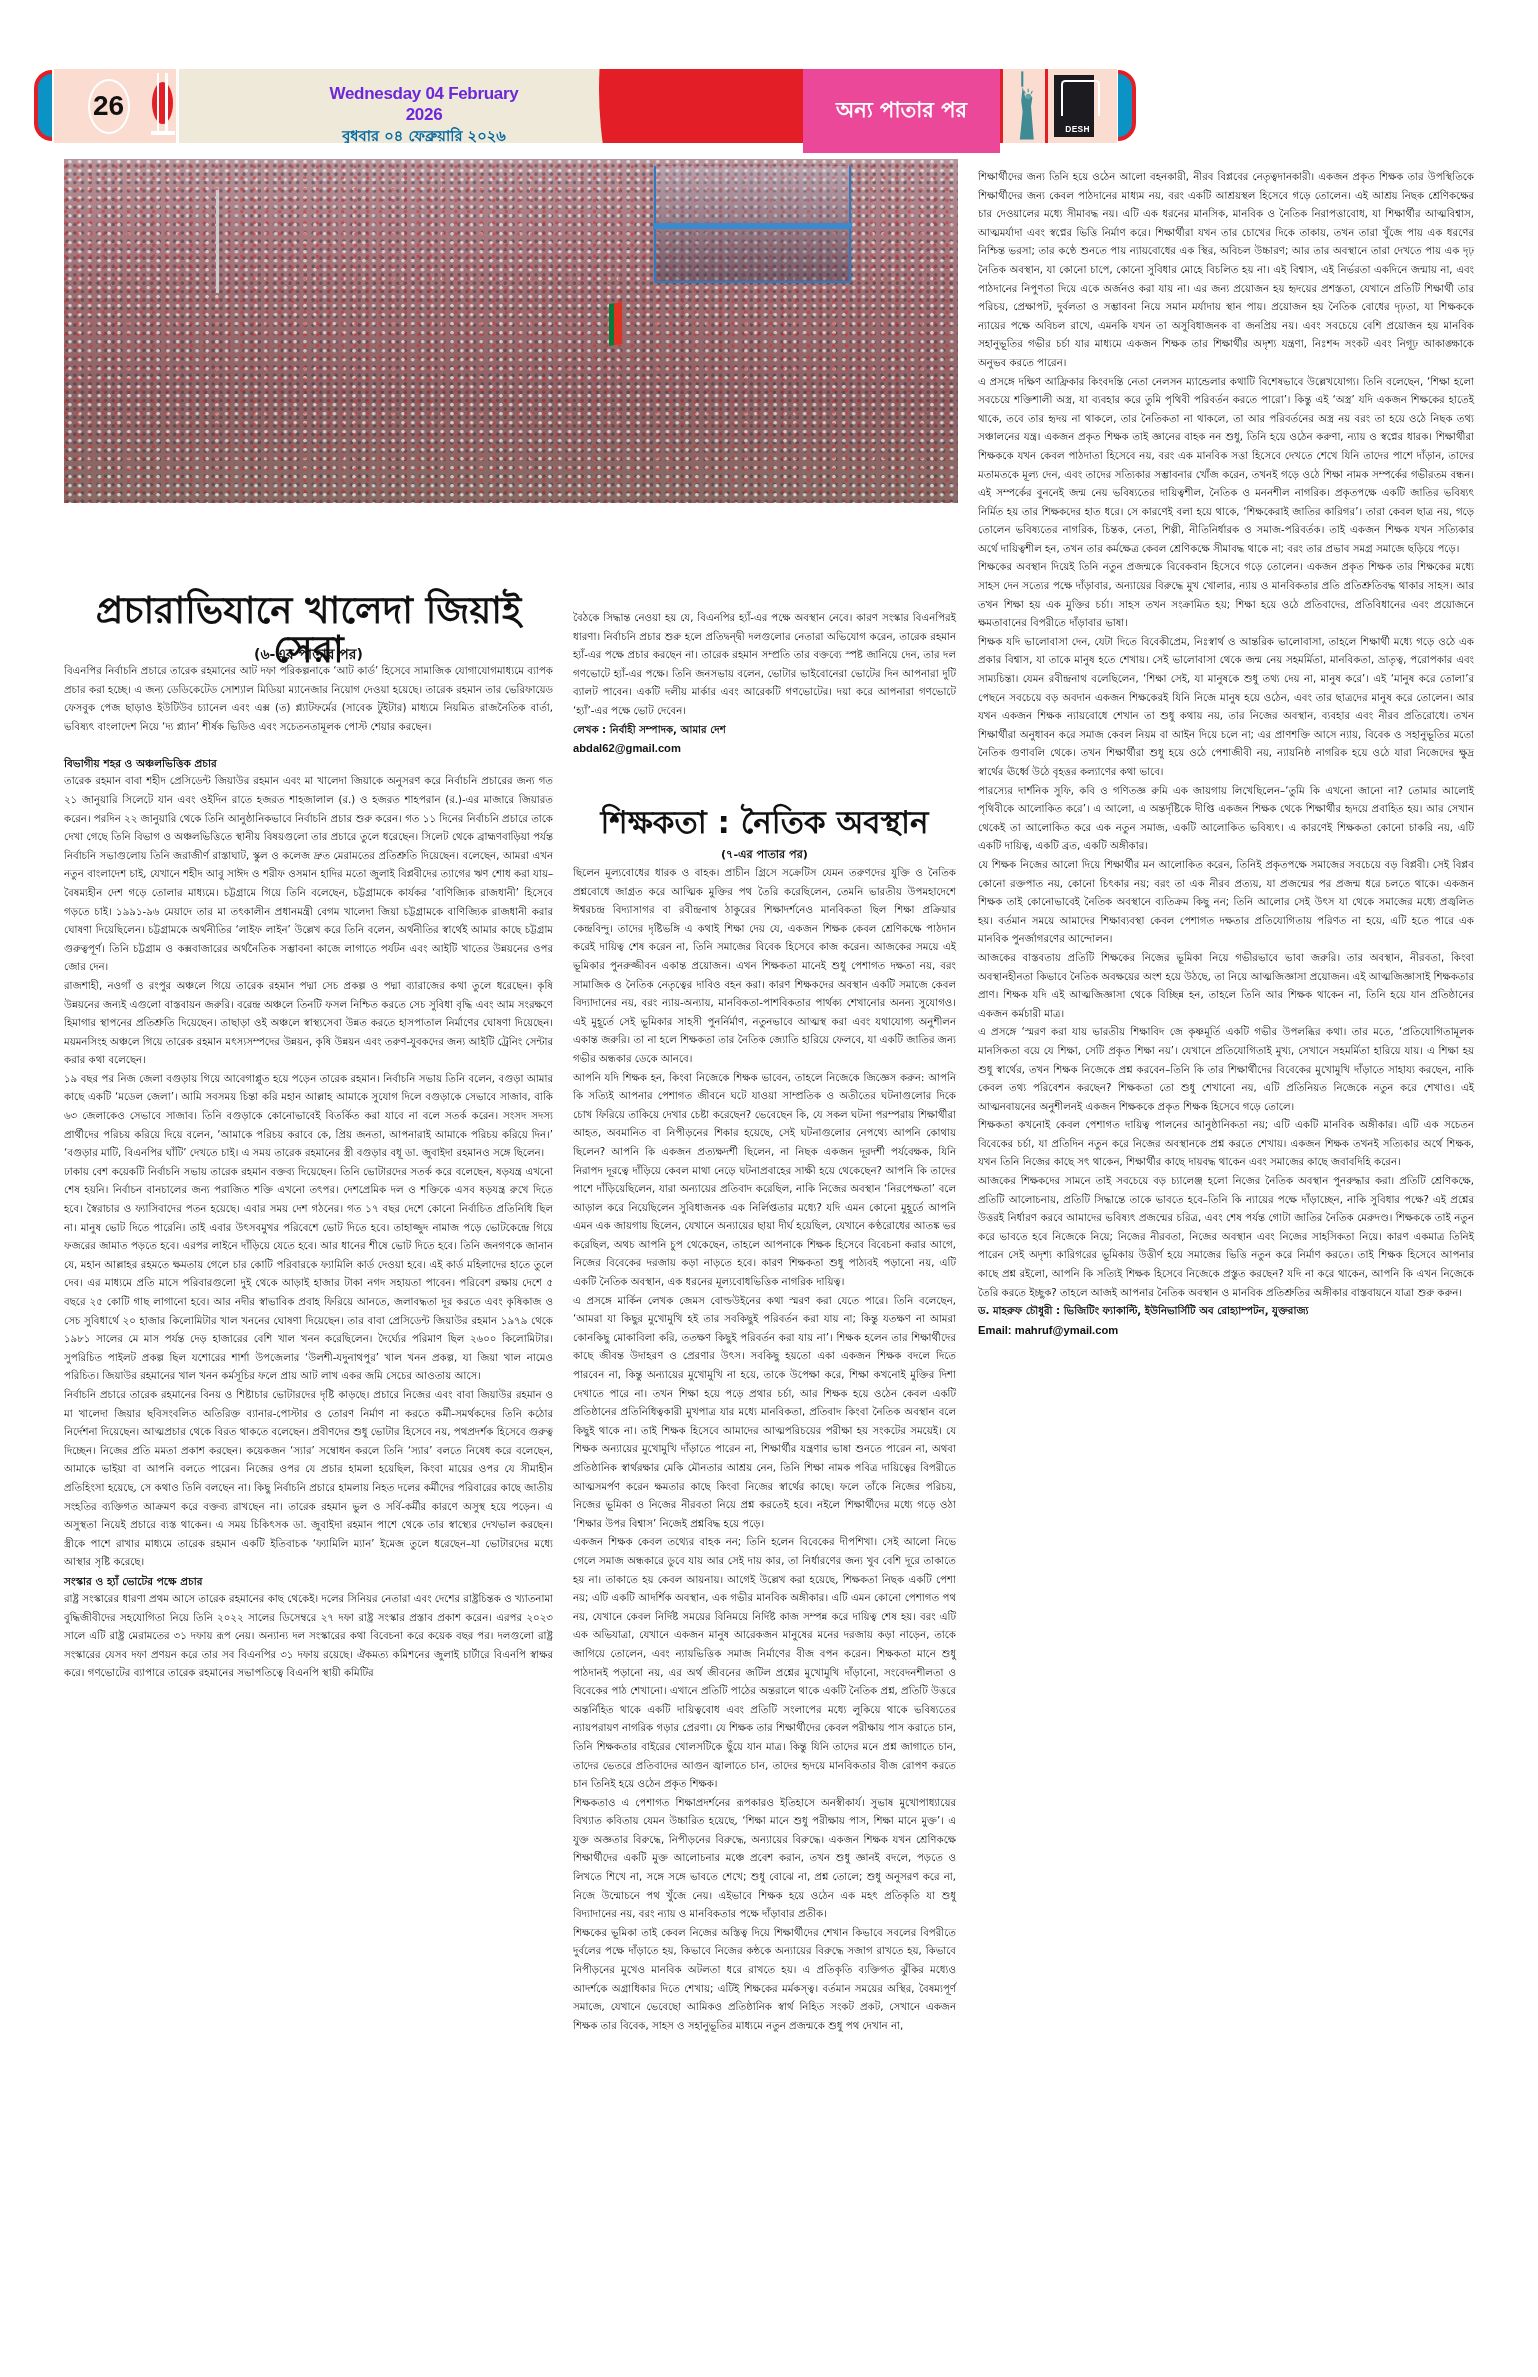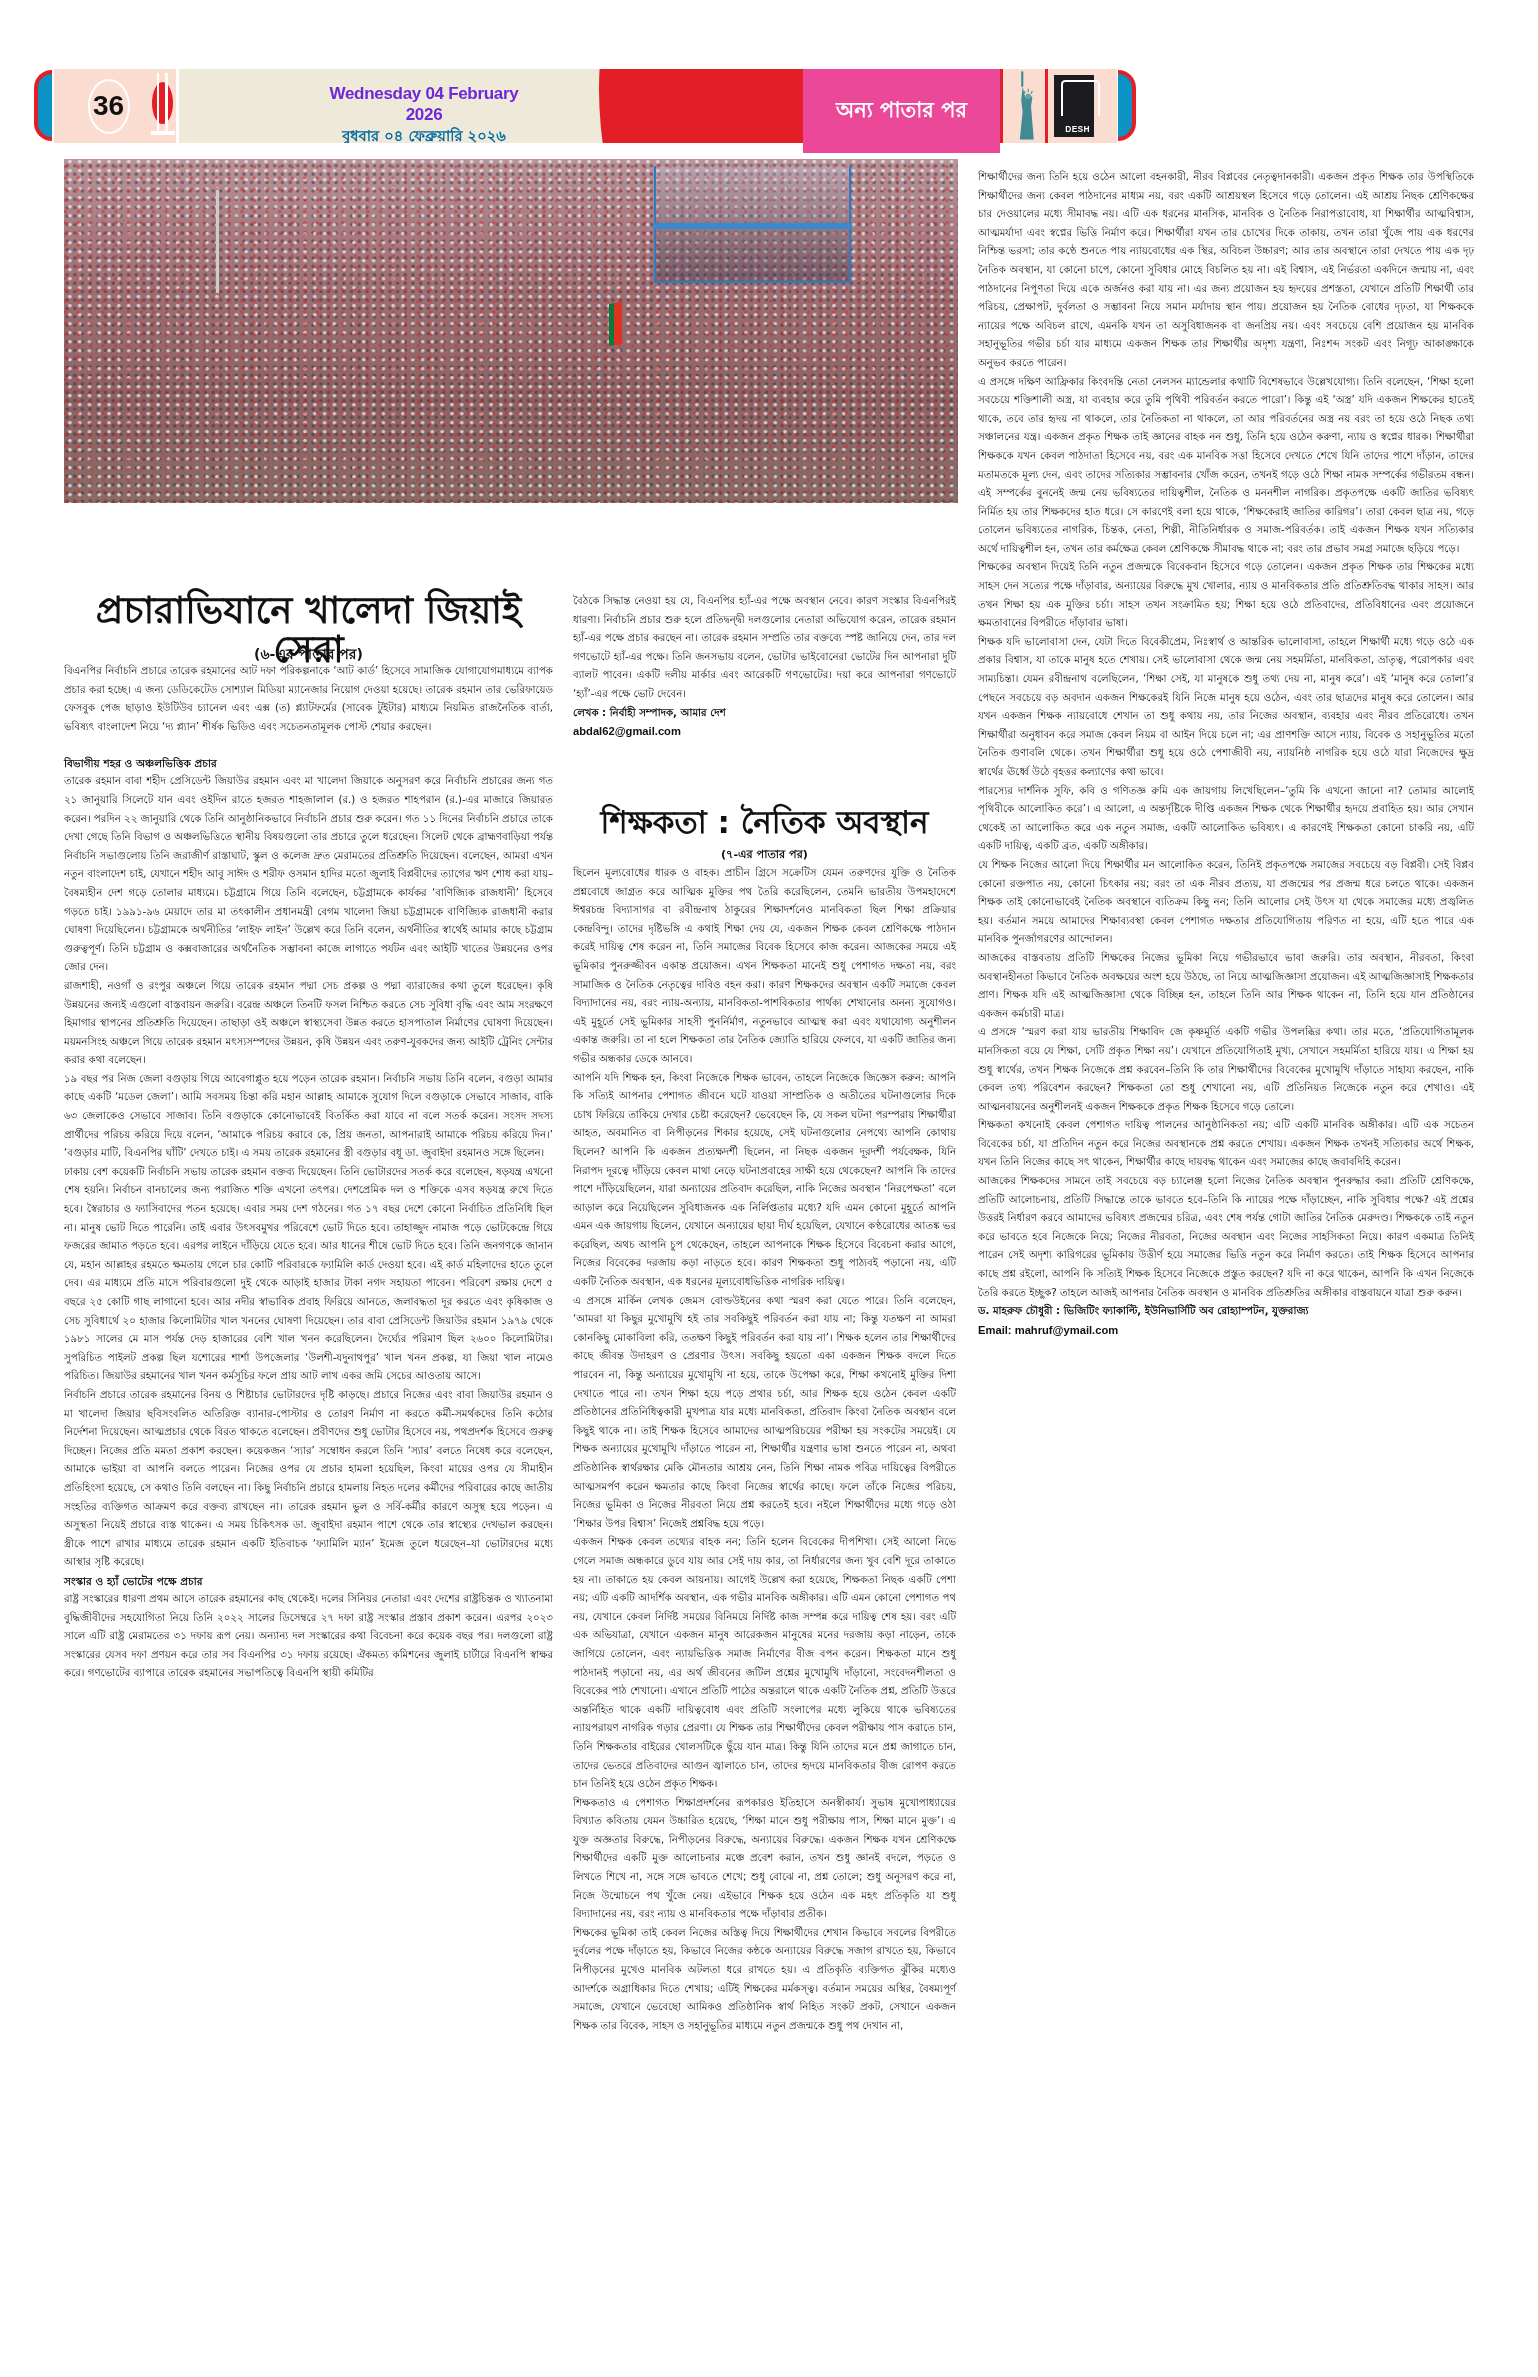--- a/index.html
+++ b/index.html
@@ -45,35 +45,35 @@
       linear-gradient(180deg, #b8959a 0%, #a97a80 20%, #9a6b6e 45%, #8e6264 70%, #8a6a64 100%);
   }
   .photo .stage { position: absolute; left: 66%; top: 2%; width: 22%; height: 34%; border: 2.8px solid #2e7bc1; border-top: none; background: linear-gradient(180deg, rgba(200,200,220,.3), rgba(60,60,80,.4)); }
   .photo .stage::after { content: ""; position: absolute; left: -2.8px; top: 50%; width: calc(100% + 5.6px); height: 5.6px; background: #3a8ad0; }
   .photo .pole { position: absolute; left: 17%; top: 9%; width: 2.8px; height: 30%; background: #ccc; }
   .photo .flag { position: absolute; left: 61%; top: 42%; width: 12.6px; height: 42px; background: linear-gradient(90deg, #0a7a3a 0 40%, #d32 40% 100%); transform: skewY(-8deg); }
 
   .headline-1 { position: absolute; left: 64px; top: 591px; width: 489px; text-align: center; font-weight: bold; font-size: 37px; line-height: 39px; color: #111; }
   .contd-1 { position: absolute; left: 64px; top: 645px; width: 489px; text-align: center; font-weight: bold; font-size: 14px; line-height: 18px; }
   .col-a { position: absolute; left: 64px; top: 662px; width: 489px; }
-  .col-b { position: absolute; left: 573px; top: 592px; width: 383px; }
+  .col-b { position: absolute; left: 573px; top: 609px; width: 383px; }
   .headline-2 { position: absolute; left: 573px; top: 801px; width: 383px; text-align: center; font-weight: bold; font-size: 31px; line-height: 42px; }
   .contd-2 { position: absolute; left: 573px; top: 846px; width: 383px; text-align: center; font-weight: bold; font-size: 11.2px; line-height: 17px; }
   .col-c { position: absolute; left: 573px; top: 864px; width: 383px; }
   .col-d { position: absolute; left: 978px; top: 168px; width: 496px; }
   .byline { font-weight: bold; }
   .email { font-family: "Liberation Sans", sans-serif; font-size: 11.2px; font-weight: bold; line-height: 18px; }
 </style>
 </head>
 <body>
 
 <header class="masthead">
   <div class="mh-left-cap"></div>
   <div class="mh-pagebox">
-    <div class="mh-pagenum">36</div>
+    <div class="mh-pagenum">26</div>
   </div>
   <div class="mh-icon-box"></div>
   <div class="mh-ballot">
     <div class="disc"></div>
     <div class="post" style="left:5.6px"></div>
     <div class="post" style="left:14px"></div>
     <div class="base"></div>
   </div>
   <div class="mh-date-box">
     <div class="mh-date">

